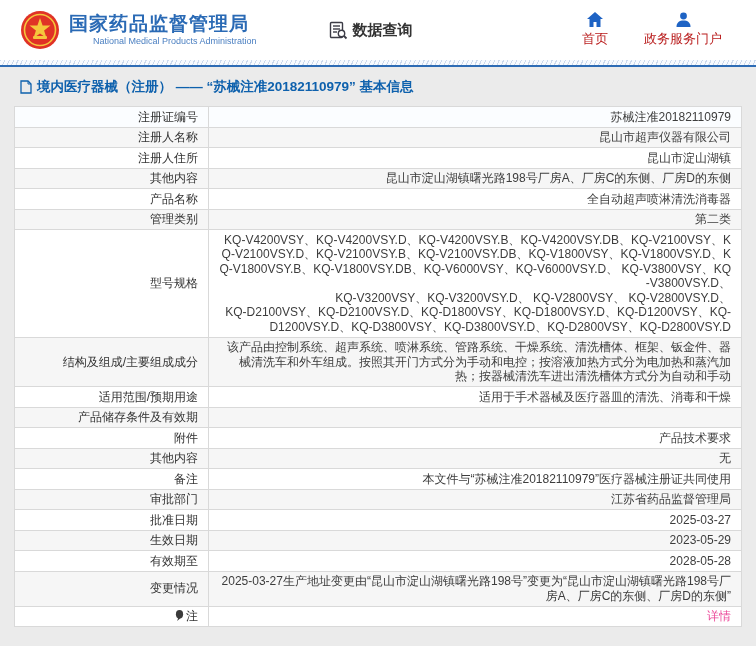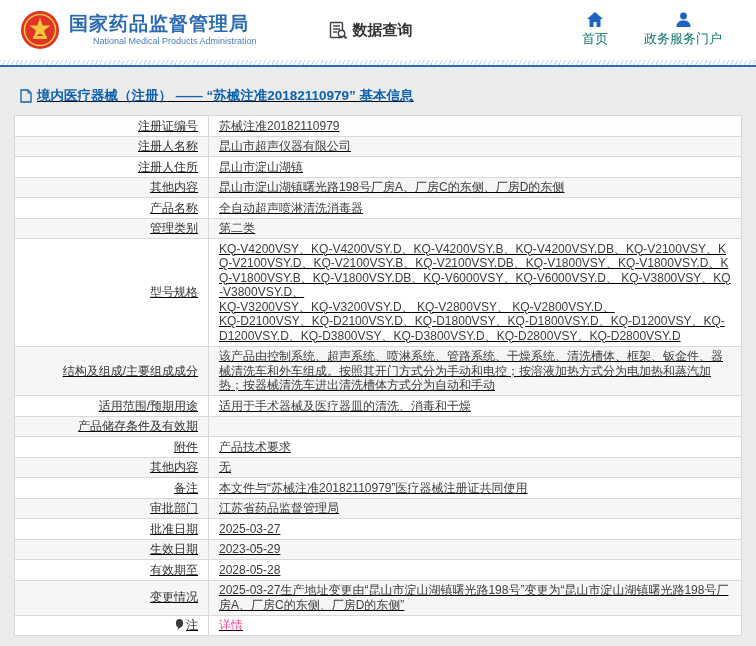--- a/index.html
+++ b/index.html
@@ -7,31 +7,31 @@
   .screen { width: 756px; height: 646px; background: #ebebeb; overflow: hidden; position: relative; }
 
   
   .site-header { height: 60px; background: #fff; display: flex; align-items: center; padding: 0 18px 0 20px; gap: 44px; }
   .logo-group { display: flex; align-items: center; gap: 9px; cursor: pointer; }
   .emblem { width: 40px; height: 40px; flex: 0 0 auto; }
   .logo-cn { font-size: 19px; font-weight: bold; color: #2a6ab5; letter-spacing: 1px; line-height: 22px; }
   .logo-en { font-size: 9px; color: #4a7fc1; line-height: 12px; padding-left: 24px; }
   .nav-query { margin-left: 28px; display: flex; align-items: center; gap: 5px; font-size: 15px; font-weight: 600; color: #333; cursor: pointer; }
   .header-right { margin-left: auto; display: flex; gap: 36px; padding-right: 16px; }
-  .nav-item { display: flex; flex-direction: column; align-items: center; gap: 3px; font-size: 13px; color: #0f766e; cursor: pointer; }
+  .nav-item { display: flex; flex-direction: column; align-items: center; gap: 3px; font-size: 13px; color: #b91c1c; cursor: pointer; }
 
   
   .hatch-band { height: 7px; background: repeating-linear-gradient(115deg, #ccd9ec 0 1px, #f8fbff 1px 4px); border-bottom: 2px solid #2e6cb5; }
 
   
-  .main { padding: 17px 14px 0 14px; text-decoration: underline; }
+  .main { padding: 8px 14px 0 14px; }
   .page-title { display: flex; align-items: center; gap: 5px; color: #0e61ad; font-size: 13.5px; font-weight: bold; margin: 3px 0 10px 6px; }
 
   table.info-table { width: 100%; border-collapse: collapse; background: #fff; font-size: 12px; line-height: 14.5px; color: #3d3d3d; table-layout: fixed; }
-  .info-table th, .info-table td { border: 1px solid #d9d9d9; padding: 2.5px 10px; vertical-align: middle; }
+  .info-table th, .info-table td { border: 1px solid #d9d9d9; padding: 2.5px 10px; vertical-align: middle; text-align: right; }
   .info-table th { width: 194px; text-align: right; font-weight: normal; color: #333; }
   .info-table td { white-space: pre-wrap; word-break: break-all; }
   .info-table tr:nth-child(even) { background: #f6f6f6; }
   .info-table tr:first-child { background: #fbfdff; }
   .detail-link { color: #ec4899; text-decoration: none; cursor: pointer; }
   .note-icon { display: inline-block; vertical-align: -1px; margin-right: 2px; }
   .icon { display: inline-flex; align-items: center; }
 </style>
 </head>
 <body>

